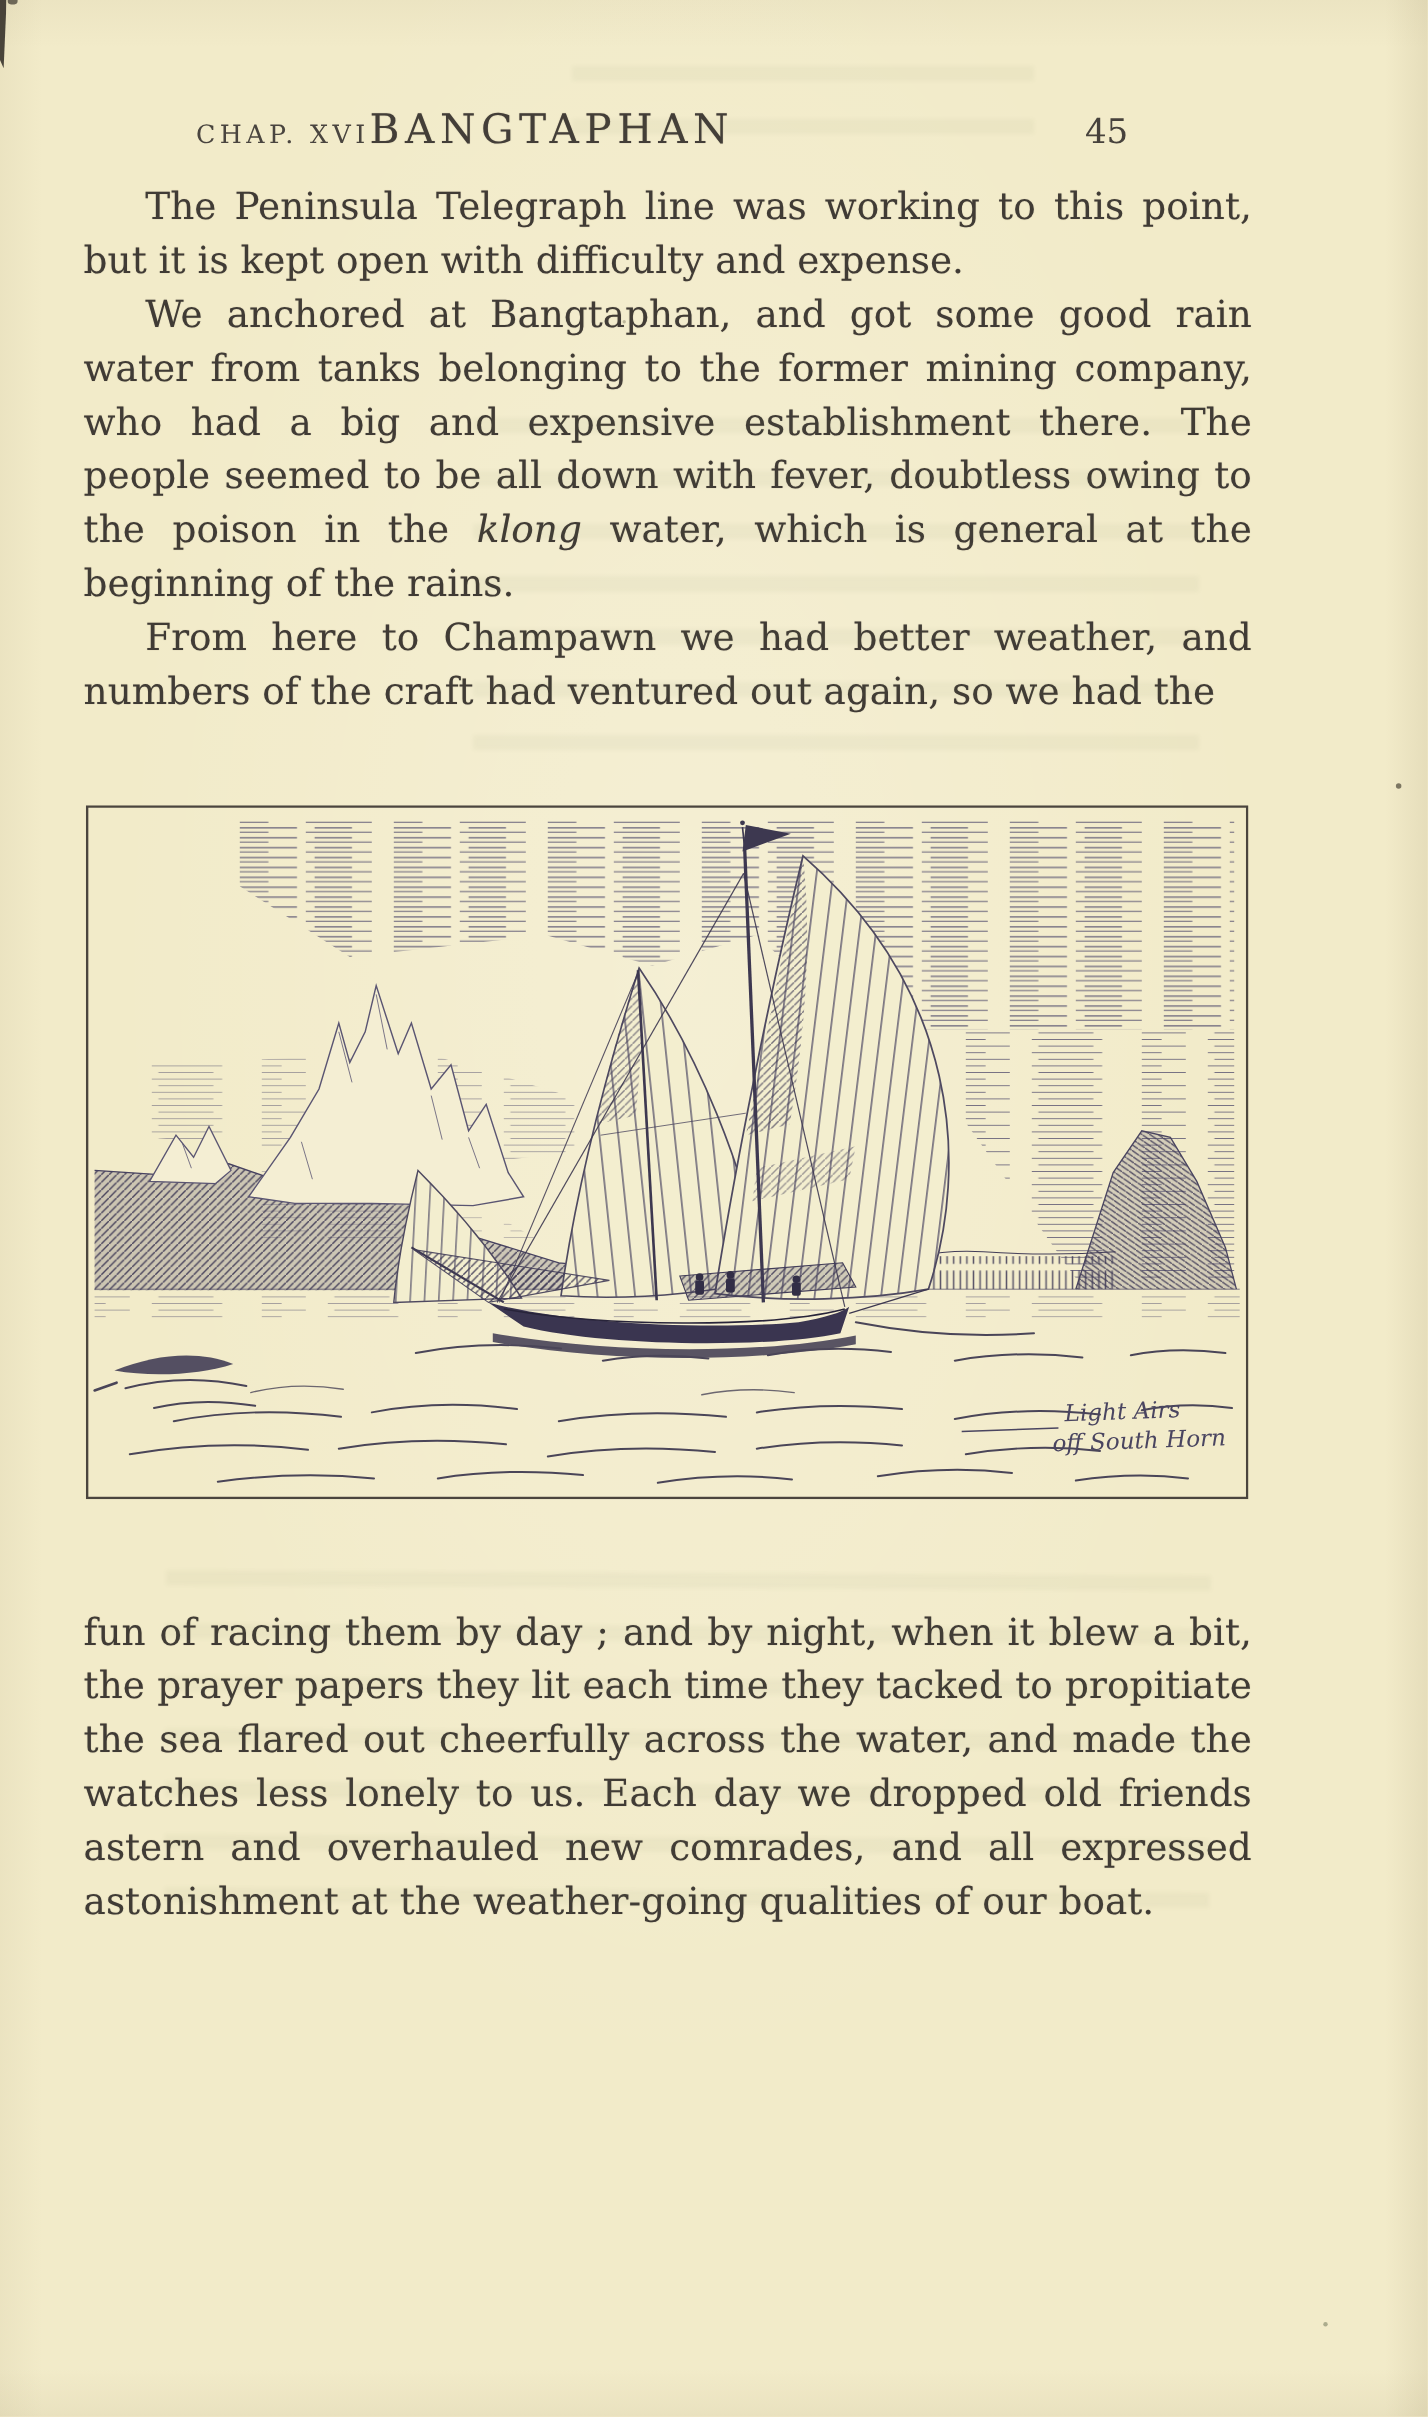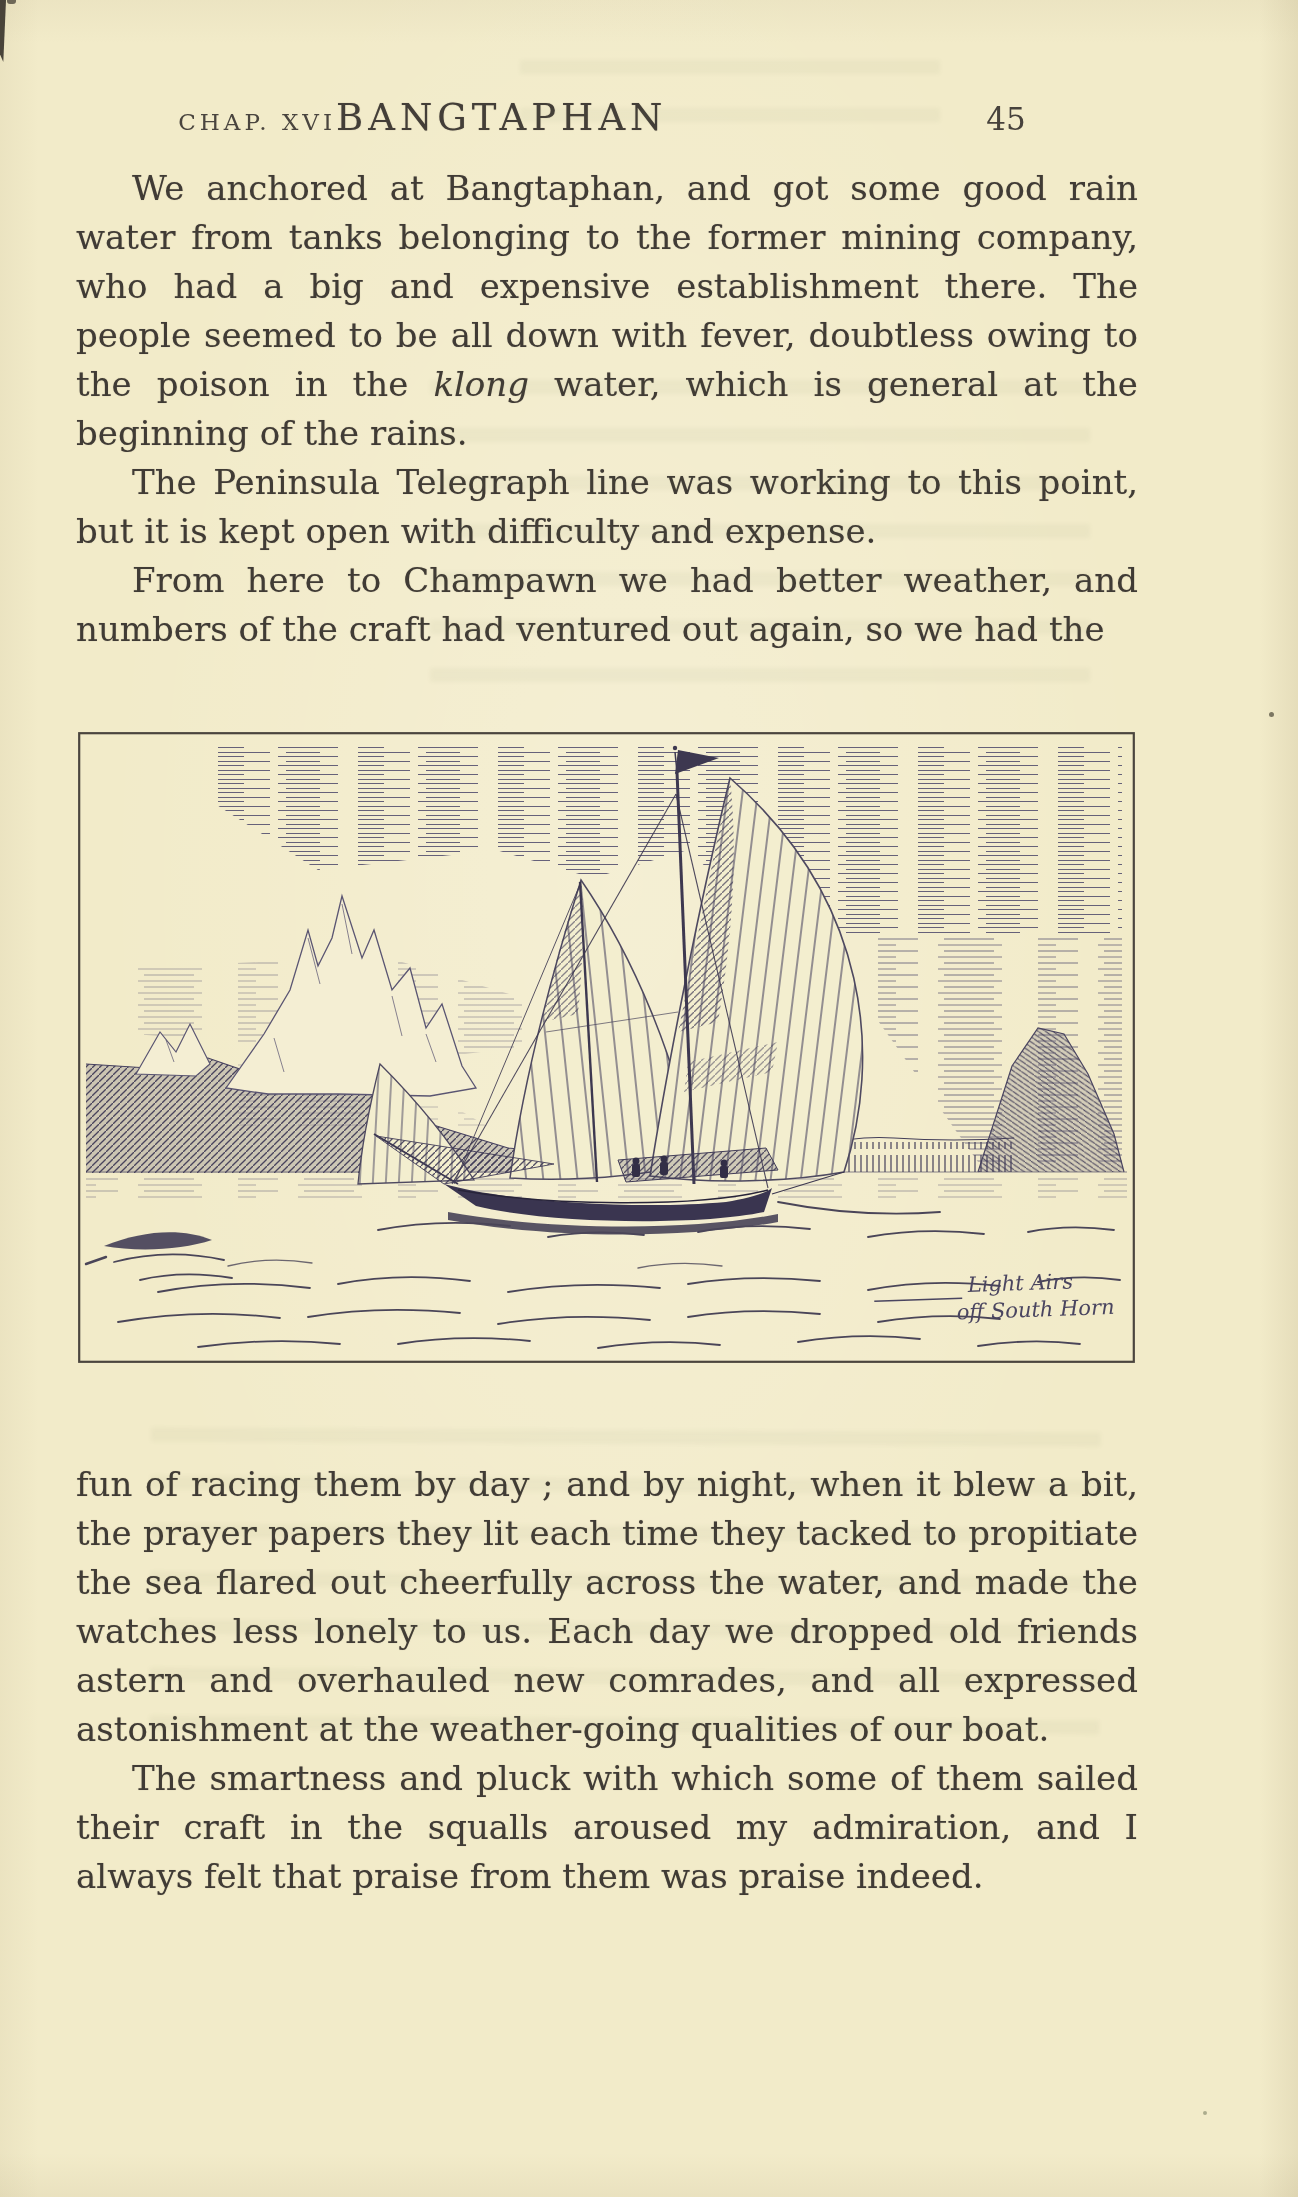--- a/index.html
+++ b/index.html
@@ -79,22 +79,22 @@
 
 <div class="page">
 
   <div class="header">
     <span class="chapter">CHAP. XVI</span>
     <span class="running-title">BANGTAPHAN</span>
     <span class="page-number">45</span>
   </div>
 
   <div class="text-block tb1">
+    <p class="indent">The Peninsula Telegraph line was working to this point, but it is kept open with difficulty and expense.</p>
     <p class="indent"><span>We anchored at Bangtaphan, and got some good rain water from tanks belonging to the former mining company, who had a big and expensive establishment there.  The people seemed to be all down with fever, doubtless owing to the poison in the </span><span class="ital">klong</span><span> water, which is general at the beginning of the rains.</span></p>
-    <p class="indent">The Peninsula Telegraph line was working to this point, but it is kept open with difficulty and expense.</p>
     <p class="indent">From here to Champawn we had better weather, and numbers of the craft had ventured out again, so we had the</p>
   </div>
 
   <figure class="figure" style="margin:0">
     <svg viewBox="0 0 1057 631" xmlns="http://www.w3.org/2000/svg">
       <defs>
         <pattern id="skyA" width="140" height="9" patternUnits="userSpaceOnUse">
           <path d="M0 2.5 H140" stroke="#5a5572" stroke-width="1.1" fill="none" stroke-dasharray="52 16 34 38"></path>
           <path d="M0 6.5 H140" stroke="#5a5572" stroke-width="1" fill="none" stroke-dasharray="26 34 60 20"></path>
         </pattern>
@@ -241,21 +241,20 @@
         <text x="890" y="560" font-size="21" font-style="italic" font-family="DejaVu Serif, serif" fill="#4a4560">Light Airs</text>
         <text x="878" y="587" font-size="21" font-style="italic" font-family="DejaVu Serif, serif" fill="#4a4560">off South Horn</text>
       </g>
 
       <rect x="1.2" y="1.2" width="1054.6" height="628.6" fill="none" stroke="#4b453e" stroke-width="2.2"></rect>
     </svg>
   </figure>
 
   <div class="text-block tb2">
     <p>fun of racing them by day ; and by night, when it blew a bit, the prayer papers they lit each time they tacked to propitiate the sea flared out cheerfully across the water, and made the watches less lonely to us.  Each day we dropped old friends astern and overhauled new comrades, and all expressed astonishment at the weather-going qualities of our boat.</p>
-    <p class="indent">The smartness and pluck with which some of them sailed their craft in the squalls aroused my admiration, and I always felt that praise from them was praise indeed.</p>
   </div>
 
   <div class="ghost g1"></div>
   <div class="ghost g2"></div>
   <div class="ghost g3"></div>
 
   <div class="artifact edge-sliver"></div>
   <div class="artifact edge-dot"></div>
   <div class="artifact speck-1"></div>
   <div class="artifact speck-2"></div>

